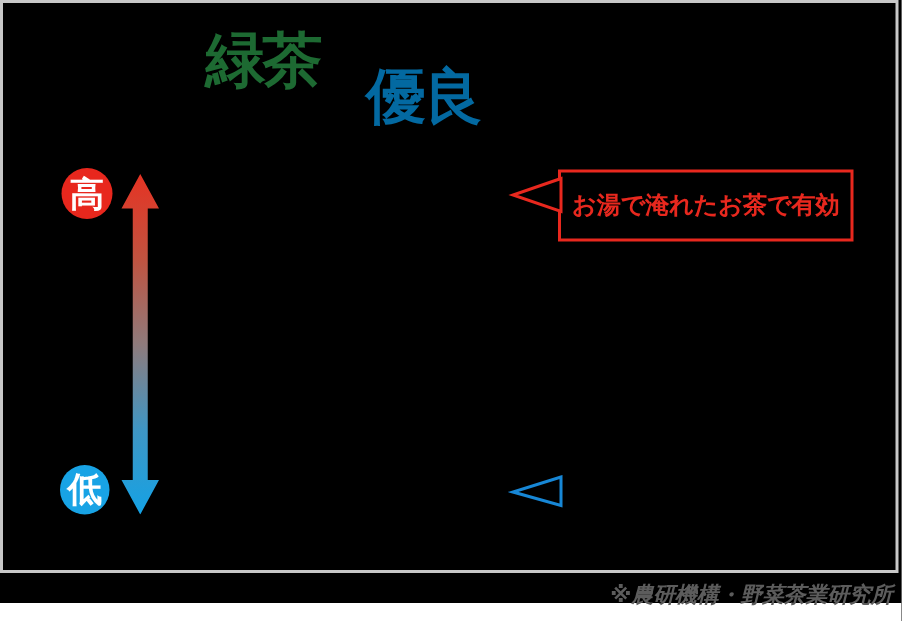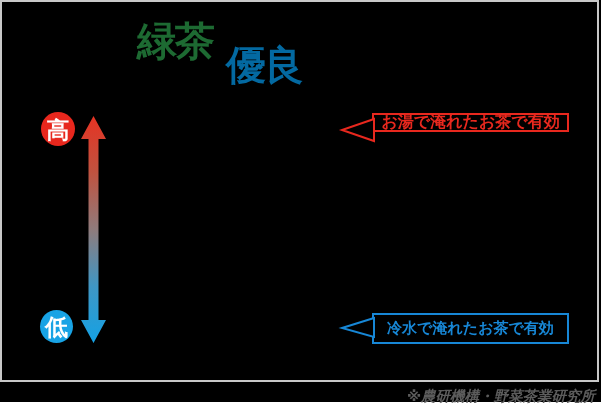--- a/index.html
+++ b/index.html
@@ -20,21 +20,21 @@
     background:transparent;
   }
   
   .bottom-strip{
     position:absolute;left:0;top:402px;width:601px;height:12px;
     background:#ffffff;
   }
   
   .title{
     position:absolute;left:137px;top:20px;
-    display:flex;gap:13px;
+    display:flex;gap:31px;
     font-family:"DejaVu Serif","Liberation Serif",serif;
     font-weight:bold;font-size:40px;line-height:42px;
     letter-spacing:-2px;
   }
   .title .green{color:#1d6a32;}
   .title .red{color:#0369a1;margin-top:24px;}
   
   .arrow-wrap{position:absolute;left:80px;top:116px;width:27px;height:227px;}
   
   .badge{
@@ -47,21 +47,21 @@
   .badge.high{left:41px;top:112px;width:34px;height:34px;background:#e8271d;}
   .badge.low{left:40px;top:310px;width:33px;height:33px;background:#18a3e5;}
   
   .callout{
     position:absolute;left:372px;width:197px;
     box-sizing:border-box;background:#000000;
     display:flex;align-items:center;justify-content:center;
     font-weight:bold;
   }
   .callout.hot{
-    top:113px;height:19px;border:2px solid #e8281e;
+    top:113px;height:48px;border:2px solid #e8281e;
     color:#e8281e;font-size:16px;
   }
   .callout.cold{
     top:313px;height:31px;border:2px solid #1787d6;
     color:#1787d6;font-size:15px;
   }
   
   .tails{position:absolute;left:0;top:0;width:601px;height:414px;z-index:5;pointer-events:none;}
   
   .source{
@@ -104,23 +104,20 @@
   </div>
 
   <div class="badge low">
     <span>低</span>
   </div>
 
   <div class="callout hot">
     <span>お湯で淹れたお茶で有効</span>
   </div>
 
-  <div class="callout cold">
-    <span>冷水で淹れたお茶で有効</span>
-  </div>
 
   <svg class="tails" viewBox="0 0 601 414" xmlns="http://www.w3.org/2000/svg">
     <polygon points="374,119 342,130 374,141" fill="#000000" stroke="#e8281e" stroke-width="2"></polygon>
     <polygon points="374,318 342,328 374,337" fill="#000000" stroke="#1787d6" stroke-width="2"></polygon>
   </svg>
 
   <div class="source">※農研機構・野菜茶業研究所</div>
 
 </div>
 

